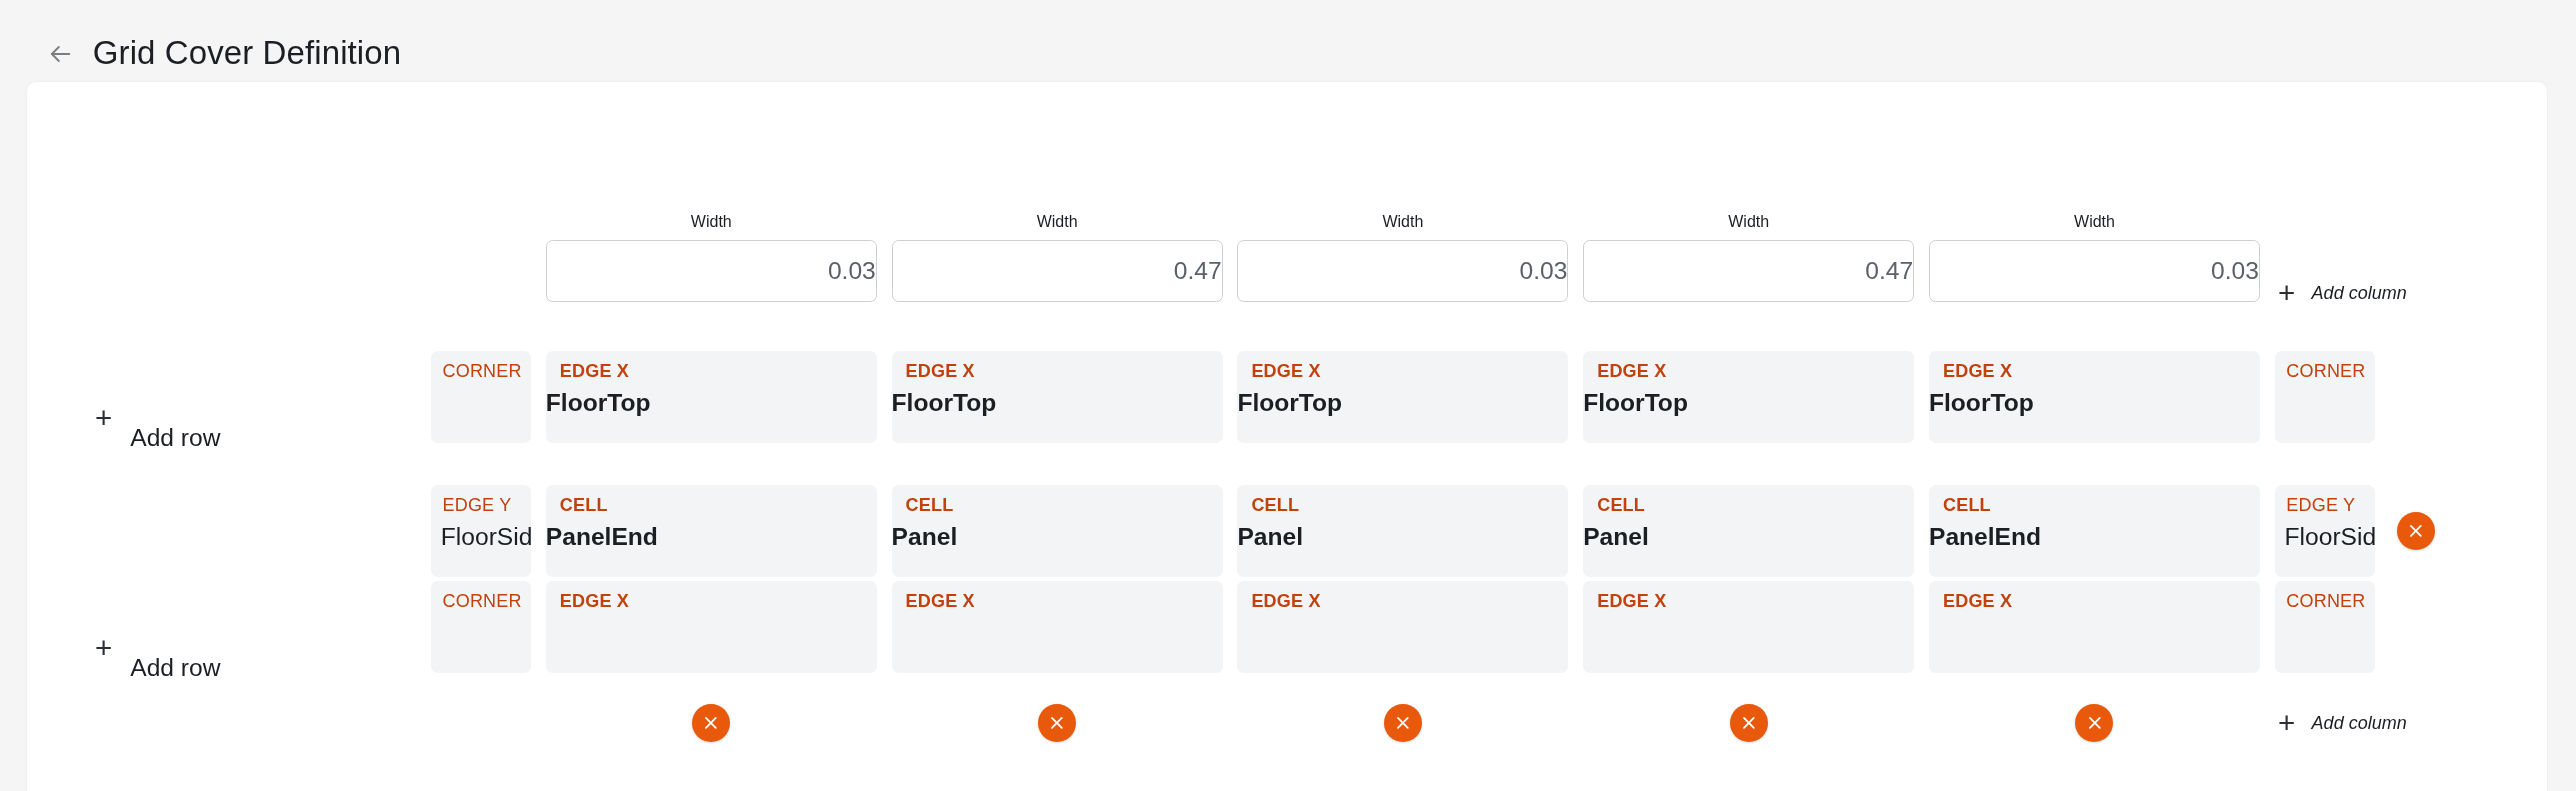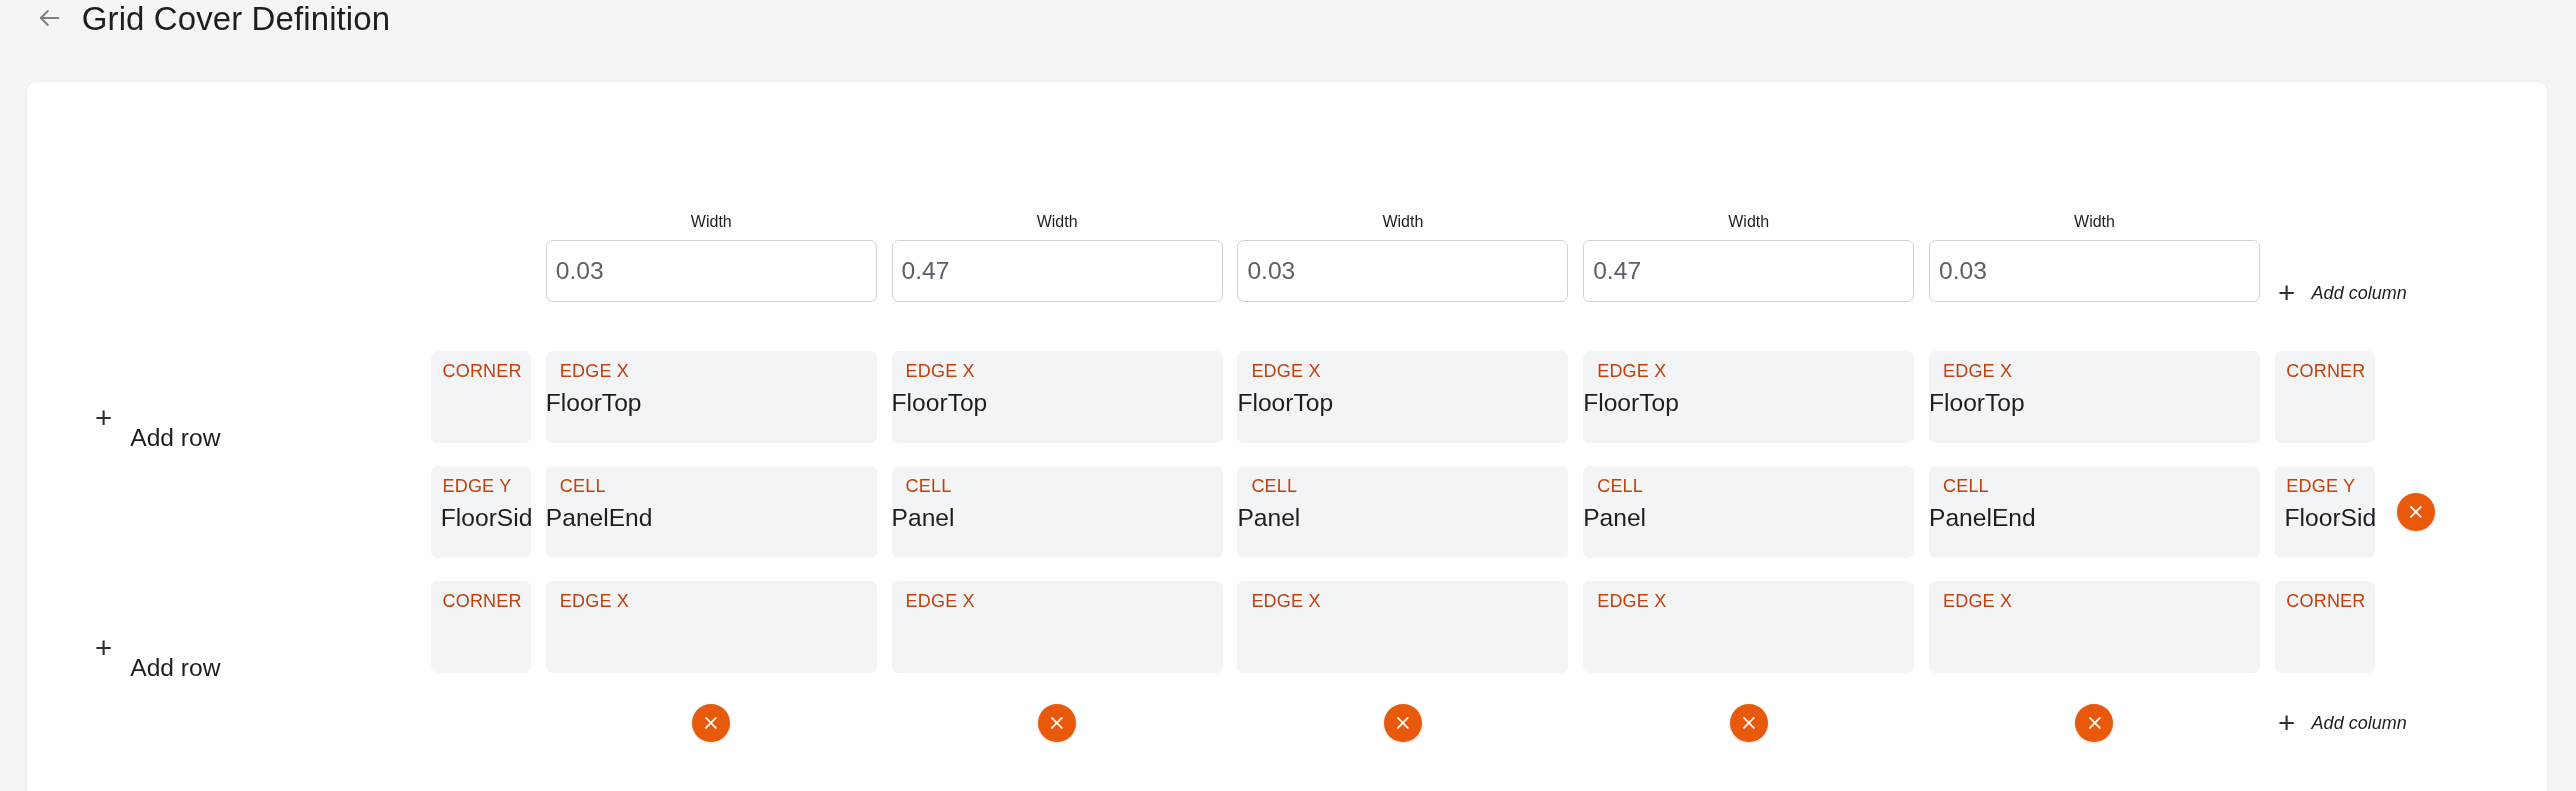--- a/index.html
+++ b/index.html
@@ -8,22 +8,22 @@
     height: 792px;
     background: #f5f5f5;
     font-family: "Liberation Sans", sans-serif;
     overflow: hidden;
   }
 
   
   .page-header {
     height: 72px;
     display: flex;
-    align-items: flex-start;
-    padding-left: 31px;
+    align-items: flex-end;
+    padding-left: 42px;
     background: #f5f5f5;
   }
   .back-arrow {
     width: 36px;
     height: 36px;
     display: flex;
     align-items: center;
     justify-content: center;
     color: #7a7f85;
     cursor: pointer;
@@ -106,21 +106,22 @@
   }
   .num-input {
     width: 100%;
     height: 62px;
     border: 0.8px solid #ccd0d4;
     border-radius: 6.6px;
     background: #fff;
     font-family: "Liberation Sans", sans-serif;
     font-size: 24.6px;
     color: #5a6169;
-    padding: 0 9px;
+    text-align: right;
+    padding: 0 0;
     outline: none;
   }
 
   
   .grid-area {
     position: absolute;
     left: 404px;
     top: 0;
     right: 0;
     height: 100%;
@@ -162,34 +163,34 @@
   }
 
   
   .cell-row {
     position: absolute;
     left: 0;
     display: flex;
     align-items: center;
   }
   .cell-row-1 { top: 269px; }
-  .cell-row-2 { top: 384px; }
+  .cell-row-2 { top: 403px; }
   .cell-row-3 { top: 499px; }
 
   .box {
     height: 92px;
     background: #f2f4f6;
     border-radius: 6.6px;
     position: relative;
     overflow: hidden;
     flex: 0 0 auto;
     cursor: pointer;
   }
   .box.corner { width: 100px; }
-  .box.wide   { width: 331px; }
+  .box.wide   { width: 331px; font-weight: bold; }
   .box-kind {
     position: absolute;
     left: 11.5px;
     top: 9.8px;
     font-size: 18px;
     letter-spacing: 0.2px;
     color: #c2410c;
     white-space: nowrap;
   }
   .box.wide .box-kind { left: 14px; }

